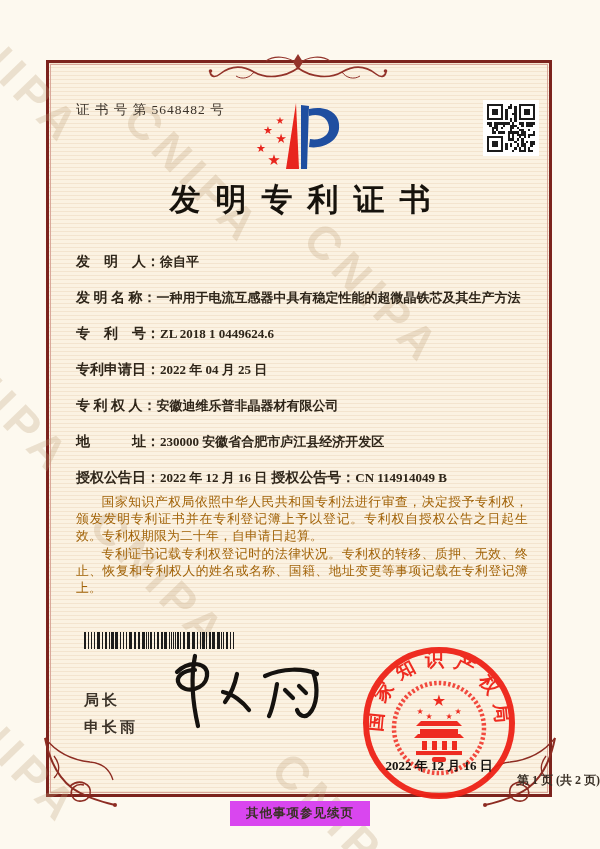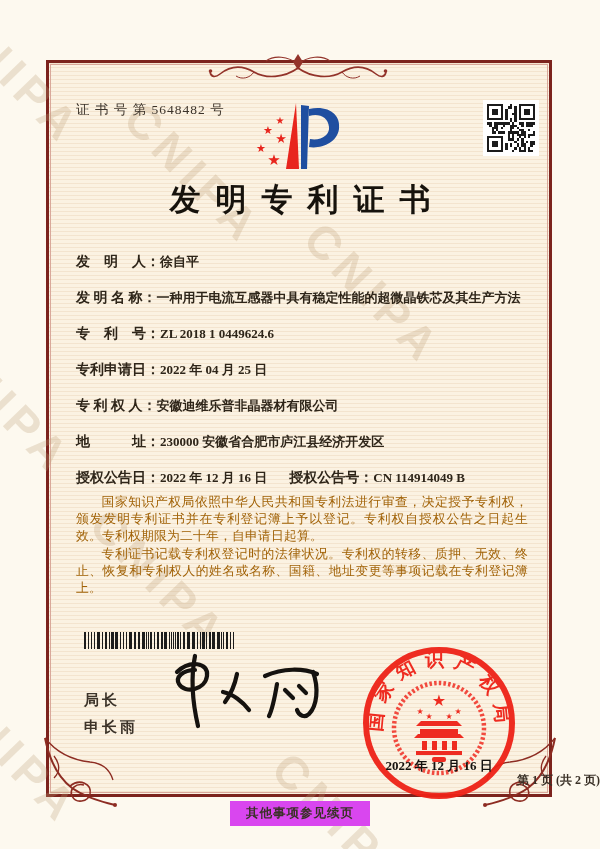--- a/index.html
+++ b/index.html
@@ -23,21 +23,21 @@
   .frame-inner{position:absolute;inset:1px;border:1px solid #d9a89a}
   .abs{position:absolute;z-index:2}
   .cert-no{left:76px;top:101px;font-size:13.5px;font-weight:400;letter-spacing:1px;color:#3c332a}
   .qr{left:483px;top:100px;width:48px;height:48px;background:#fff;padding:4px}
   .title{left:0;width:600px;top:179px;text-align:center;font-size:31px;font-weight:700;
          letter-spacing:15px;text-indent:15px;color:#16120c;white-space:nowrap}
   .fields{left:76px;top:252px;width:470px}
   .frow{height:20px;margin-bottom:16px;white-space:nowrap}
   .flabel{font-size:14px;font-weight:700;color:#2e2519}
   .fvalue{font-size:13px;font-weight:700;color:#2e2519}
-  .gap2{margin-left:18px}
+  .gap2{}
   .paras{left:76px;top:494px;width:452px}
   .paras p{margin:0;font-size:12.8px;line-height:17.2px;text-indent:2em;font-weight:500;
            color:#a16207;letter-spacing:.2px;text-align:justify}
   .barcode{left:84px;top:632px;width:156px;height:17px}
   .officer{left:84px;top:686px;font-family:"Liberation Sans","DejaVu Sans",sans-serif;
            font-weight:700;font-size:15px;line-height:27px;letter-spacing:3px;color:#3d342a}
   .sig{left:165px;top:650px;z-index:3}
   .seal{left:360px;top:644px;width:158px;height:158px;opacity:.95;z-index:3}
   .seal-date{left:366px;top:757px;width:146px;text-align:center;font-size:13px;font-weight:700;
              color:#14110e;z-index:4;white-space:nowrap}

